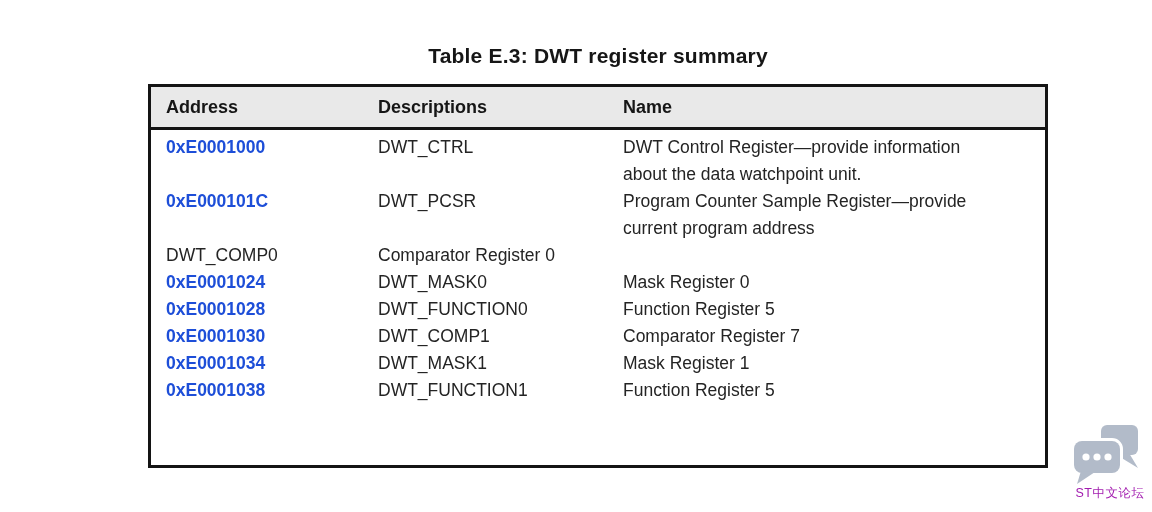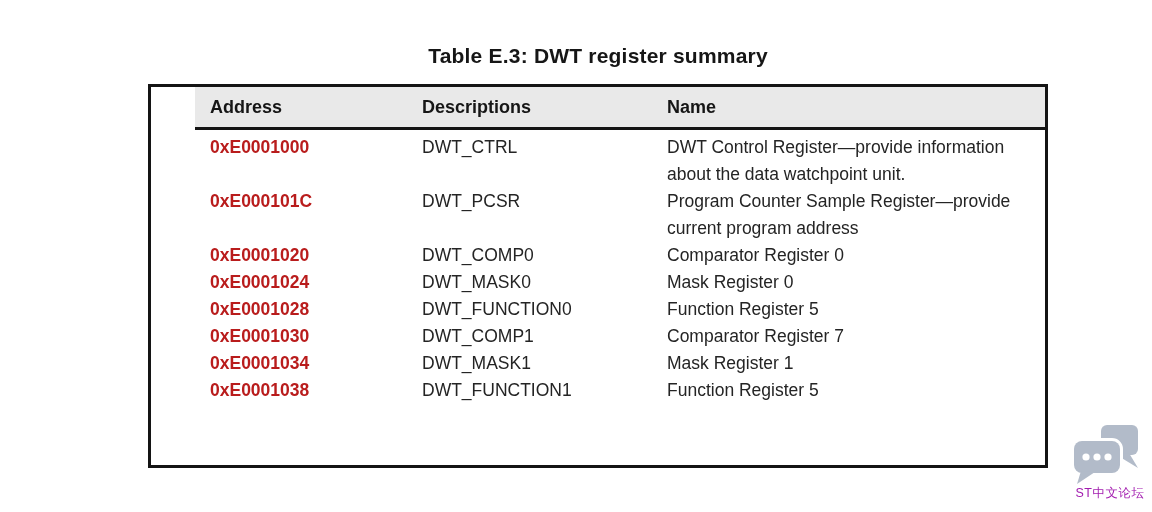--- a/index.html
+++ b/index.html
@@ -24,21 +24,20 @@
   }
   .reg-table {
     position: absolute;
     left: 148px;
     top: 84px;
     width: 900px;
     height: 384px;
     box-sizing: border-box;
     border: 3px solid #141414;
     background: #ffffff;
-    padding-left: 44px;
   }
   .thead {
     display: grid;
     grid-template-columns: 212px 245px 1fr;
     align-items: center;
     height: 40px;
     padding-left: 15px;
     background: #e9e9e9;
     border-bottom: 3px solid #141414;
     font-size: 18px;
@@ -51,21 +50,21 @@
   .t-row {
     display: grid;
     grid-template-columns: 212px 245px 1fr;
     font-size: 17.5px;
     line-height: 27px;
     color: #1f1f1f;
   }
   .cell-address {
     font-weight: bold;
     white-space: pre-line;
-    color: #b91c1c;
+    color: #1d4ed8;
   }
   .cell-name { color: #242424; }
   .cell-desc {
     white-space: pre-line;
     color: #242424;
   }
   .watermark {
     position: absolute;
     left: 1068px;
     top: 424px;
@@ -104,21 +103,20 @@
     </div>
 
     <div class="t-row">
       <div class="cell-address">0xE000101C</div>
       <div class="cell-name">DWT_PCSR</div>
       <div class="cell-desc">Program Counter Sample Register—provide
 current program address</div>
     </div>
 
     <div class="t-row">
-      <div class="cell-address">0xE0001020</div>
       <div class="cell-name">DWT_COMP0</div>
       <div class="cell-desc">Comparator Register 0</div>
     </div>
 
     <div class="t-row">
       <div class="cell-address">0xE0001024</div>
       <div class="cell-name">DWT_MASK0</div>
       <div class="cell-desc">Mask Register 0</div>
     </div>
 

